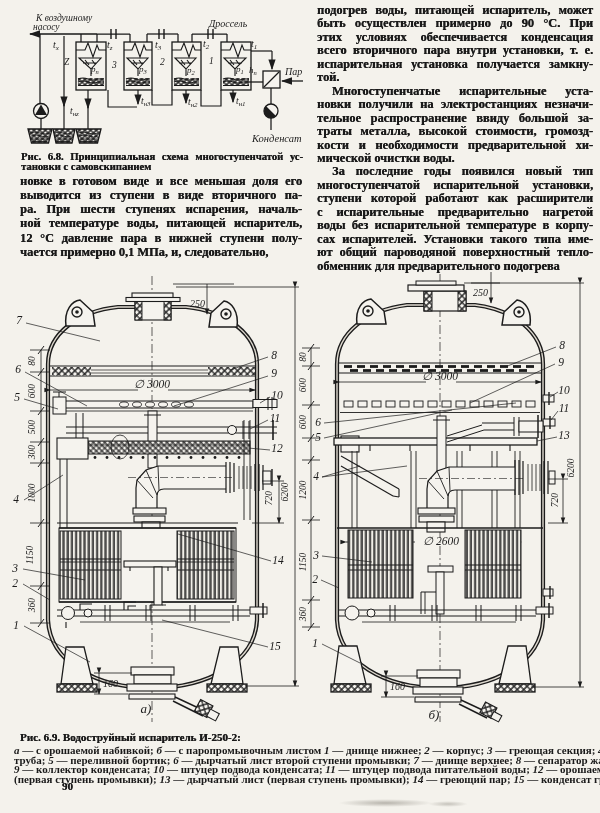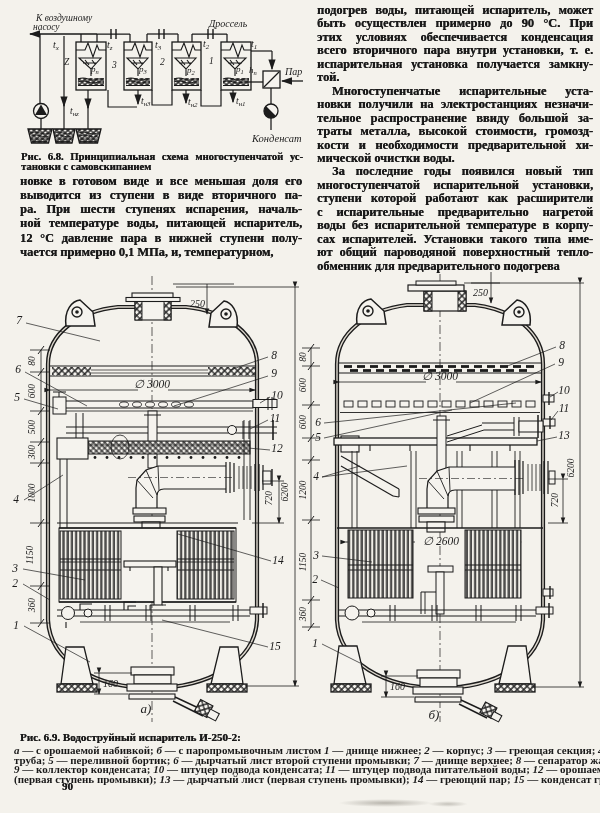--- a/index.html
+++ b/index.html
@@ -185,21 +185,21 @@
 <div class="ln">Рис.&nbsp;6.8. Принципиальная схема многоступенчатой ус-</div>
 <div class="ln last">тановки с самовскипанием</div>
 </div>
 
 <div class="abs col" style="left:20px;top:173.5px;width:282px;line-height:14.25px;">
 <div class="ln">новке в готовом виде и все меньшая доля его</div>
 <div class="ln">выводится из ступени в виде вторичного па-</div>
 <div class="ln">ра. При шести ступенях испарения, началь-</div>
 <div class="ln">ной температуре воды, питающей испаритель,</div>
 <div class="ln">12 °С давление пара в нижней ступени полу-</div>
-<div class="ln last">чается примерно 0,1 МПа, и, температурном,</div>
+<div class="ln last">чается примерно 0,1 МПа, и, следовательно,</div>
 </div>
 
 <div class="abs col" style="left:317px;top:4px;width:276px;line-height:13.45px;">
 <div class="ln">подогрев воды, питающей испаритель, может</div>
 <div class="ln">быть осуществлен примерно до 90 °С. При</div>
 <div class="ln">этих условиях обеспечивается конденсация</div>
 <div class="ln">всего вторичного пара внутри установки, т. е.</div>
 <div class="ln">испарительная установка получается замкну-</div>
 <div class="ln last">той.</div>
 <div class="ln ind">Многоступенчатые испарительные уста-</div>

